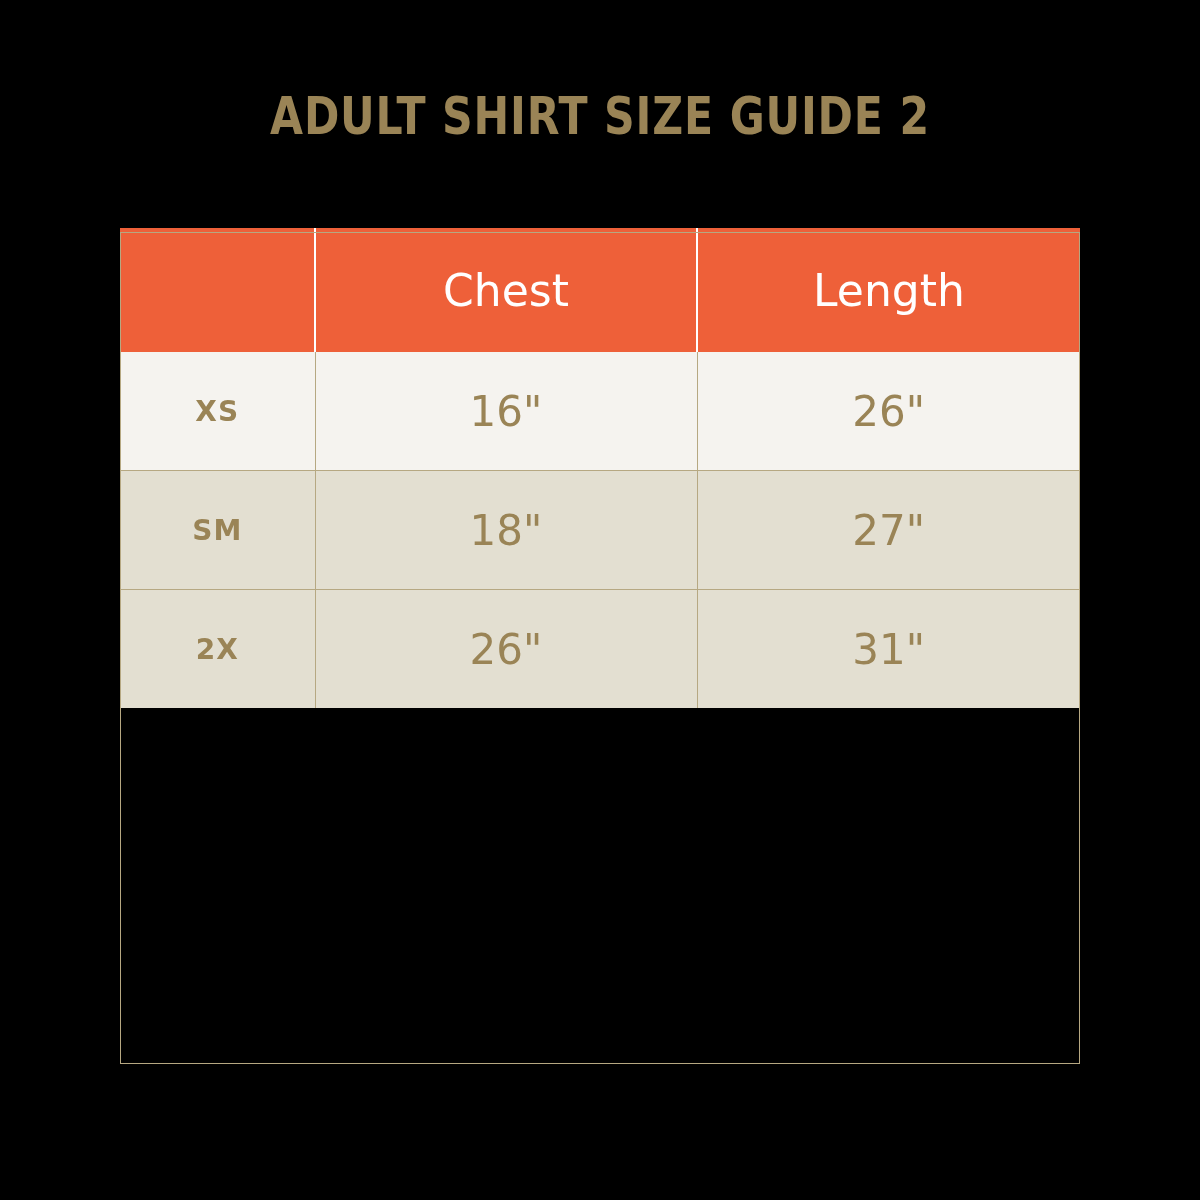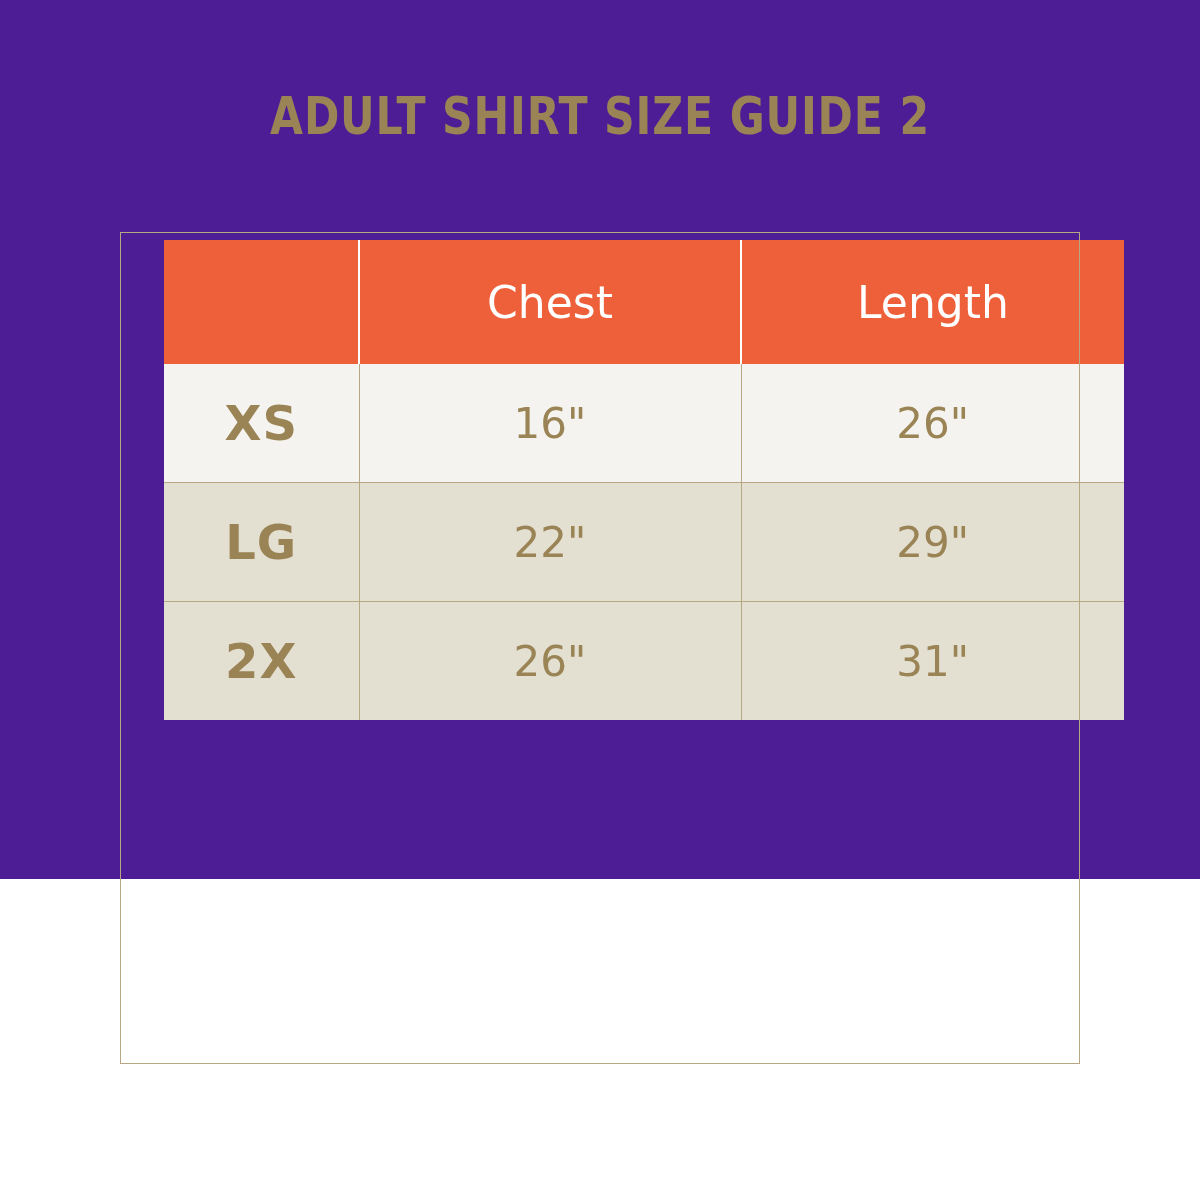--- a/index.html
+++ b/index.html
@@ -9,44 +9,43 @@
   }
   body {
     width: 1200px;
     height: 1200px;
     font-family: "Liberation Sans", sans-serif;
     overflow: hidden;
   }
   .page {
     position: relative;
     width: 1200px;
-    height: 879px;
-    background: #4c1d95;
+    height: 1200px;
+    background: #000000;
   }
   .title {
     position: absolute;
     top: 86px;
     left: 0;
     width: 1200px;
     text-align: center;
     font-family: "DejaVu Sans", sans-serif;
     font-weight: bold;
     font-size: 52px;
     letter-spacing: 1px;
     color: #9a8456;
     text-transform: uppercase;
     transform: scaleX(0.82);
     transform-origin: center top;
   }
   .table-wrap {
     position: absolute;
     left: 120px;
-    top: 240px;
+    top: 228px;
     width: 960px;
-    padding-left: 44px;
   }
   table.size-table {
     border-collapse: collapse;
     width: 960px;
     table-layout: fixed;
   }
   table.size-table col.c-size { width: 195px; }
   table.size-table col.c-chest { width: 382px; }
   table.size-table col.c-length { width: 383px; }
 
@@ -78,21 +77,21 @@
     color: #9a8456;
     font-family: "DejaVu Sans", sans-serif;
     font-weight: 400;
     font-size: 42px;
   }
   tbody td:last-child { border-right: none; }
   tbody tr:last-child td { border-bottom: none; }
 
   tbody td.size-cell {
     font-weight: bold;
-    font-size: 48px;
+    font-size: 28px;
     letter-spacing: 1px;
     color: #9a8456;
   }
   tbody tr.row-odd td { background: #f5f3ef; }
   tbody tr.row-even td { background: #e3dfd1; }
 
   .table-outline {
     position: absolute;
     left: 120px;
     top: 232px;
@@ -124,23 +123,23 @@
           <th class="hdr-length">Length</th>
         </tr>
       </thead>
       <tbody>
         <tr class="row-odd">
           <td class="size-cell">XS</td>
           <td>16"</td>
           <td>26"</td>
         </tr>
         <tr class="row-even">
-          <td class="size-cell">LG</td>
-          <td>22"</td>
-          <td>29"</td>
+          <td class="size-cell">SM</td>
+          <td>18"</td>
+          <td>27"</td>
         </tr>
         <tr class="row-even">
           <td class="size-cell">2X</td>
           <td>26"</td>
           <td>31"</td>
         </tr>
       </tbody>
     </table>
   </div>
 

